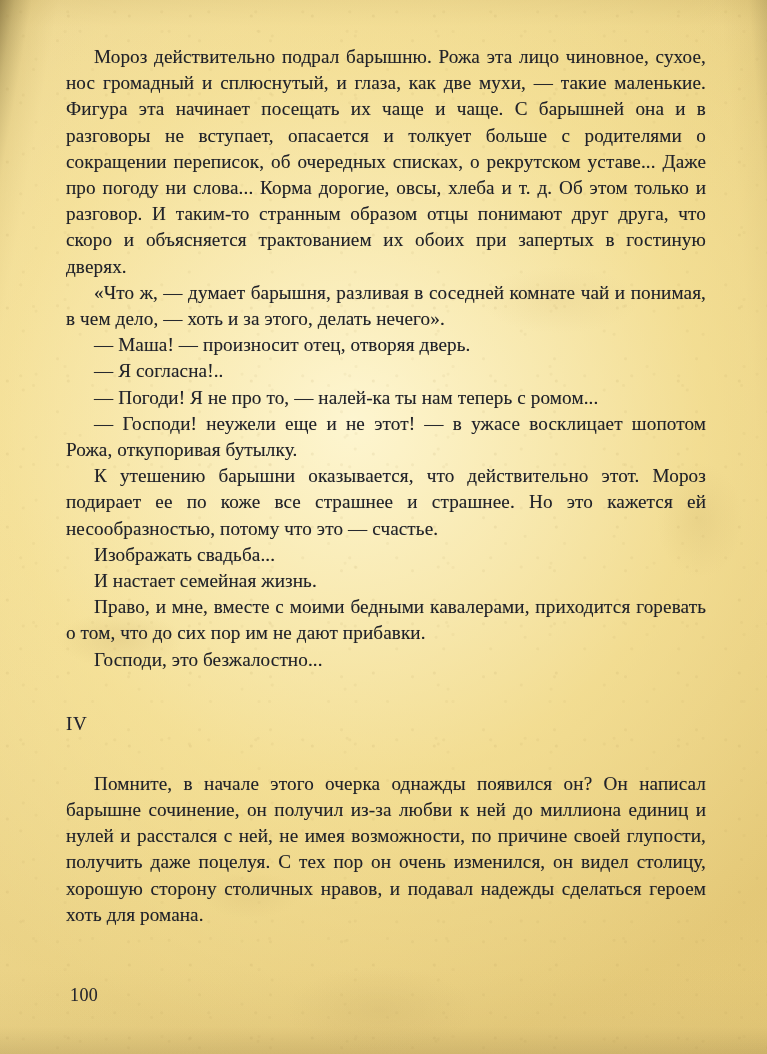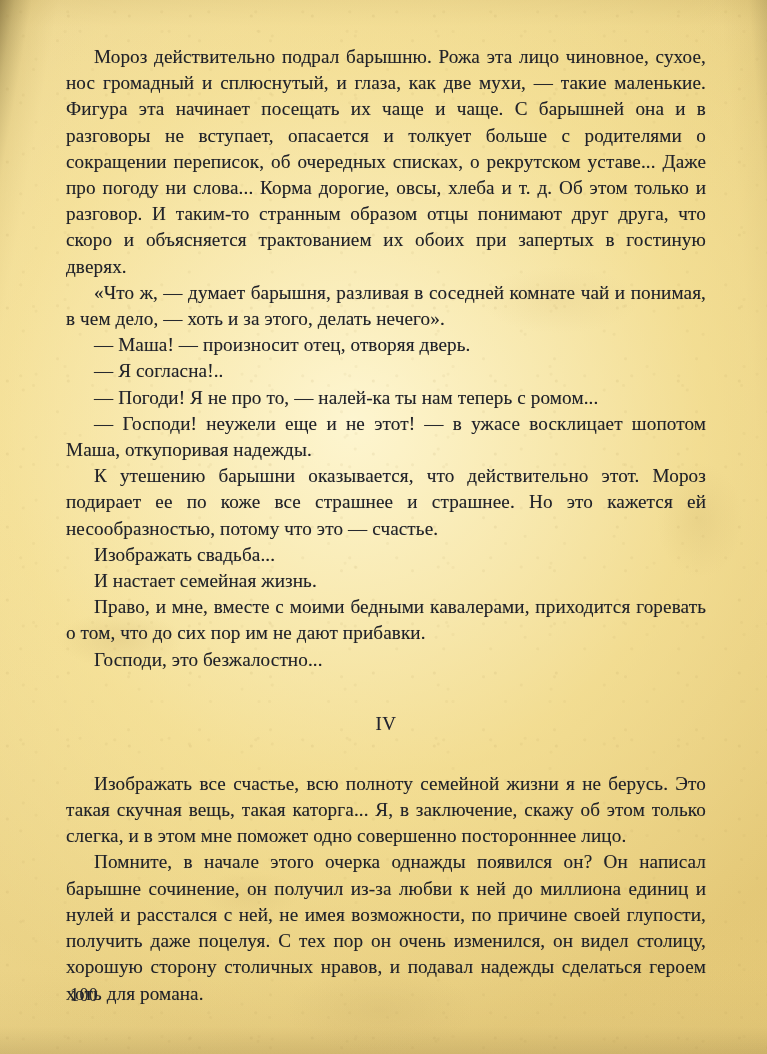--- a/index.html
+++ b/index.html
@@ -69,21 +69,21 @@
     text-align: justify;
     text-indent: 28px;
     letter-spacing: 0.1px;
     text-shadow: 0 0 0.7px rgba(40,36,26,0.32);
   }
   .section-num {
     margin: 0;
     color: #222430;
     font-size: 19px;
     line-height: 26px;
-    text-align: center;
+    text-align: left;
     letter-spacing: 0.6px;
     text-shadow: 0 0 0.7px rgba(40,36,26,0.30);
   }
   .gap-before-section { height: 38px; }
   .gap-after-section  { height: 34px; }
   #folio {
     position: absolute;
     left: 70px;
     top: 985px;
     color: #24262f;
@@ -105,39 +105,38 @@
     <p class="para">Мороз действительно подрал барышню. Рожа эта лицо чиновное, сухое, нос громадный и сплюснутый, и глаза, как две мухи, — такие маленькие. Фигура эта начинает посещать их чаще и чаще. С барышней она и в разговоры не вступает, опасается и толкует больше с родителями о сокращении переписок, об очередных списках, о рекрутском уставе... Даже про погоду ни слова... Корма дорогие, овсы, хлеба и т. д. Об этом только и разговор. И таким-то странным образом отцы понимают друг друга, что скоро и объясняется трактованием их обоих при запертых в гостиную дверях.</p>
 
     <p class="para">«Что ж, — думает барышня, разливая в соседней комнате чай и понимая, в чем дело, — хоть и за этого, делать нечего».</p>
 
     <p class="para">— Маша! — произносит отец, отворяя дверь.</p>
 
     <p class="para">— Я согласна!..</p>
 
     <p class="para">— Погоди! Я не про то, — налей-ка ты нам теперь с ромом...</p>
 
-    <p class="para">— Господи! неужели еще и не этот! — в ужасе восклицает шопотом Маша, откупоривая надежды.</p>
+    <p class="para">— Господи! неужели еще и не этот! — в ужасе восклицает шопотом Рожа, откупоривая бутылку.</p>
 
     <p class="para">К утешению барышни оказывается, что действительно этот. Мороз подирает ее по коже все страшнее и страшнее. Но это кажется ей несообразностью, потому что это — счастье.</p>
 
     <p class="para">Изображать свадьба...</p>
 
     <p class="para">И настает семейная жизнь.</p>
 
     <p class="para">Право, и мне, вместе с моими бедными кавалерами, приходится горевать о том, что до сих пор им не дают прибавки.</p>
 
     <p class="para">Господи, это безжалостно...</p>
 
     <div class="gap-before-section"></div>
 
     <p class="section-num">IV</p>
 
     <div class="gap-after-section"></div>
 
-    <p class="para">Изображать все счастье, всю полноту семейной жизни я не берусь. Это такая скучная вещь, такая каторга... Я, в заключение, скажу об этом только слегка, и в этом мне поможет одно совершенно посторонннее лицо.</p>
 
     <p class="para">Помните, в начале этого очерка однажды появился он? Он написал барышне сочинение, он получил из-за любви к ней до миллиона единиц и нулей и расстался с ней, не имея возможности, по причине своей глупости, получить даже поцелуя. С тех пор он очень изменился, он видел столицу, хорошую сторону столичных нравов, и подавал надежды сделаться героем хоть для романа.</p>
 
   </div>
 
   <div id="folio">100</div>
 
 </div>
 
 </body></html>

